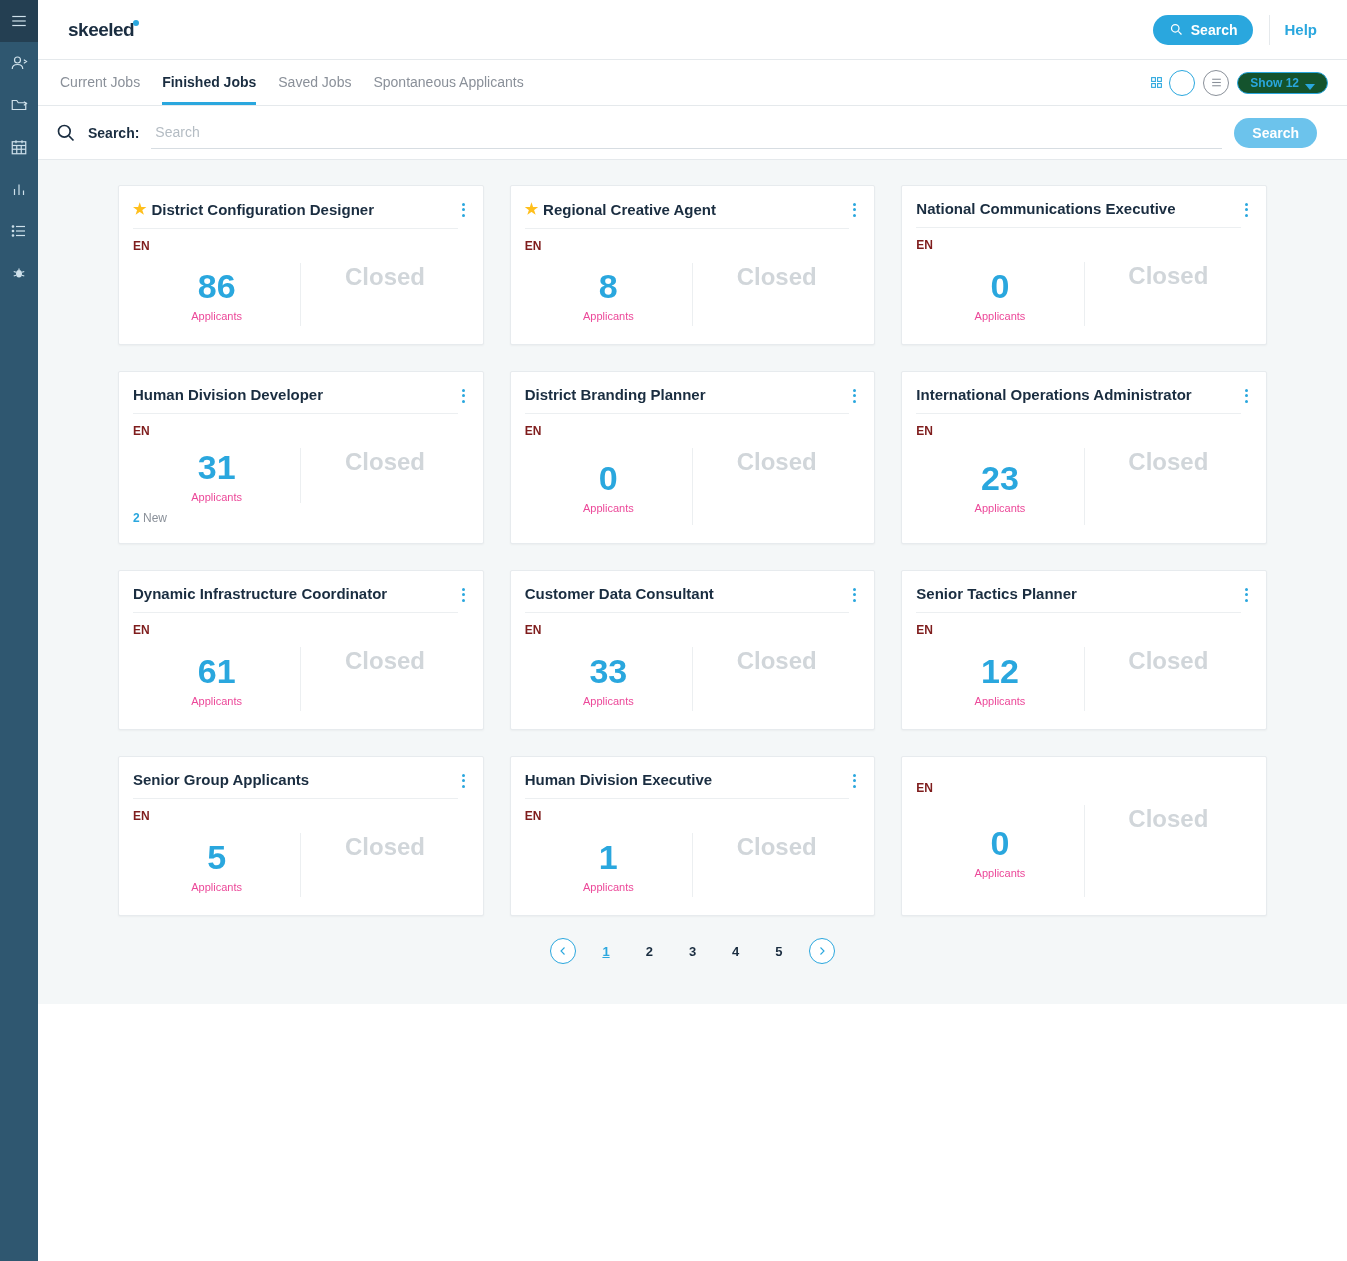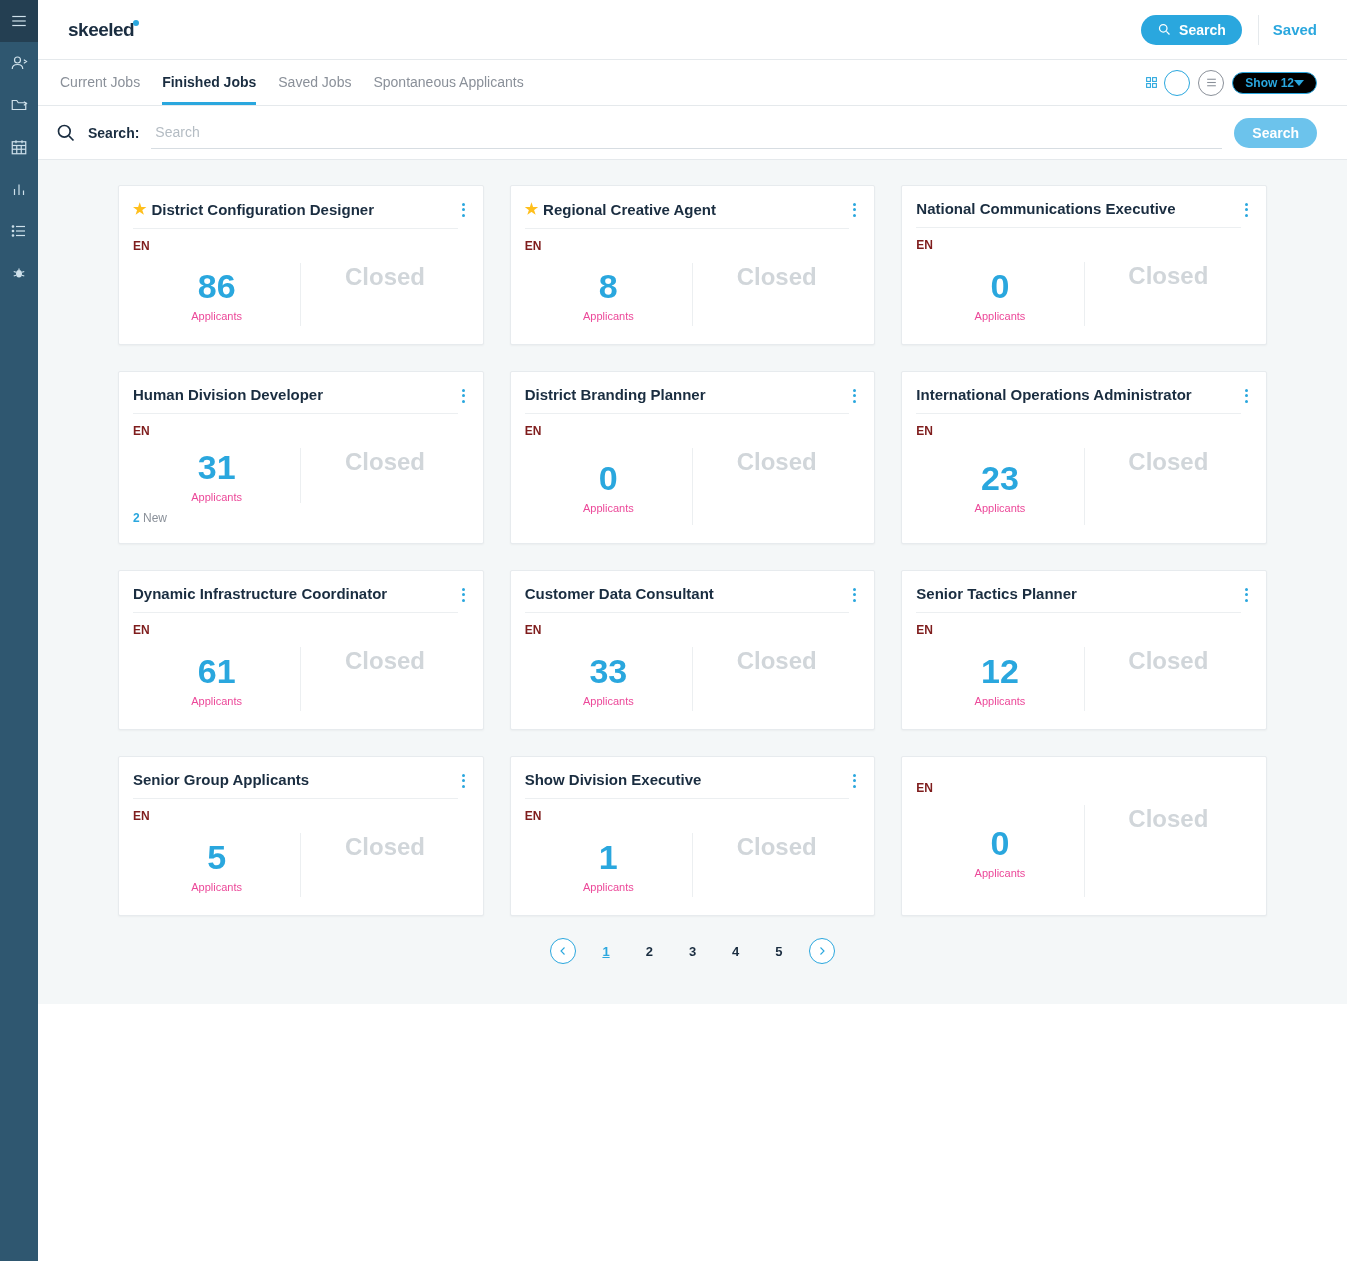--- a/index.html
+++ b/index.html
@@ -40,44 +40,44 @@
     .btn-pill {
       background: #2aa7de; color: #fff; border-radius: 20px;
       padding: 7px 16px; display: inline-flex; align-items: center; gap: 7px;
       font-weight: 600; font-size: 14px; border: none; cursor: pointer;
     }
     .btn-pill svg { width: 15px; height: 15px; stroke: #fff; stroke-width: 2; fill: none; }
     .help-link { color: #2aa7de; font-weight: 700; font-size: 15px; cursor: pointer; padding-left: 14px; border-left: 1px solid #e5e9ec; height: 30px; display:flex; align-items:center; }
 
     .tabs-row {
       display: flex; align-items: center; justify-content: space-between;
-      padding: 0 30px 0 22px;
+      padding: 0 19px 0 22px;
       border-bottom: 1px solid #e5e9ec;
     }
     .tabs { display: flex; gap: 22px; }
     .tab {
       padding: 14px 0 12px; color: #8a9099; font-size: 14px; cursor: pointer;
       border-bottom: 3px solid transparent;
     }
     .tab.active { color: #1a2d40; font-weight: 700; border-bottom-color: #2aa7de; }
     .tabs-actions { display:flex; align-items:center; gap:8px; }
     .icon-btn {
       width: 26px; height: 26px; border-radius: 50%;
       border: 1.5px solid #2aa7de; display:flex; align-items:center; justify-content:center;
       background:#fff; cursor:pointer;
     }
     .icon-btn svg { width:13px; height:13px; }
     .icon-btn.grid { border-color:#2aa7de; }
     .icon-btn.grid svg { stroke:#2aa7de; fill:none; stroke-width:2; }
     .icon-btn.list { border-color:#8a9099; }
     .icon-btn.list svg { stroke:#8a9099; fill:none; stroke-width:2; }
     .show-btn {
-      border:1.5px solid #2aa7de; color:#2aa7de; background:#000000;
+      border:1.5px solid #2aa7de; color:#2aa7de; background:#14532d;
       border-radius: 15px; padding: 3px 12px; font-size: 12px; font-weight:600;
-      display:inline-flex; align-items:center; cursor:pointer;
+      display:inline-flex; align-items:flex-end; gap:6px; cursor:pointer;
     }
     .show-btn .tri { width:0;height:0;border-left:5px solid transparent;border-right:5px solid transparent;border-top:6px solid #2aa7de; }
 
     .search-row {
       display:flex; align-items:center; gap: 12px;
       padding: 10px 30px 10px 18px;
       border-bottom: 1px solid #e5e9ec;
     }
     .search-row svg.mag { width:20px; height:20px; stroke:#1a2d40; stroke-width:2; fill:none; }
     .search-label { font-weight: 700; color:#1a2d40; }
@@ -188,21 +188,21 @@
         <span>skeeled</span><span class="dot"></span>
       </div>
       <div class="topbar-right">
         <button class="btn-pill">
           <svg viewBox="0 0 24 24">
               <circle cx="10" cy="10" r="6"></circle>
               <line x1="20" y1="20" x2="15" y2="15"></line>
             </svg>
           <span>Search</span>
         </button>
-        <span class="help-link">Saved</span>
+        <span class="help-link">Help</span>
       </div>
     </div>
 
     <div class="tabs-row">
       <div class="tabs" id="tabs">
           <div class="tab">Current Jobs</div>
           <div class="tab active">Finished Jobs</div>
           <div class="tab">Saved Jobs</div>
           <div class="tab">Spontaneous Applicants</div>
         </div>
@@ -460,21 +460,21 @@
                 <div class="stat-label">Applicants</div>
               </div>
               <div class="stat-right">
                 <div class="status">Closed</div>
               </div>
             </div>
           </div>
           <div class="card">
             <div class="card-title-row">
               <div class="card-title">
-                <span>Show Division Executive</span>
+                <span>Human Division Executive</span>
               </div>
               <div class="kebab">
                 <div></div>
                 <div></div>
                 <div></div>
               </div>
             </div>
             <div class="lang-badge">EN</div>
             <div class="stats-row">
               <div class="stat-left">

